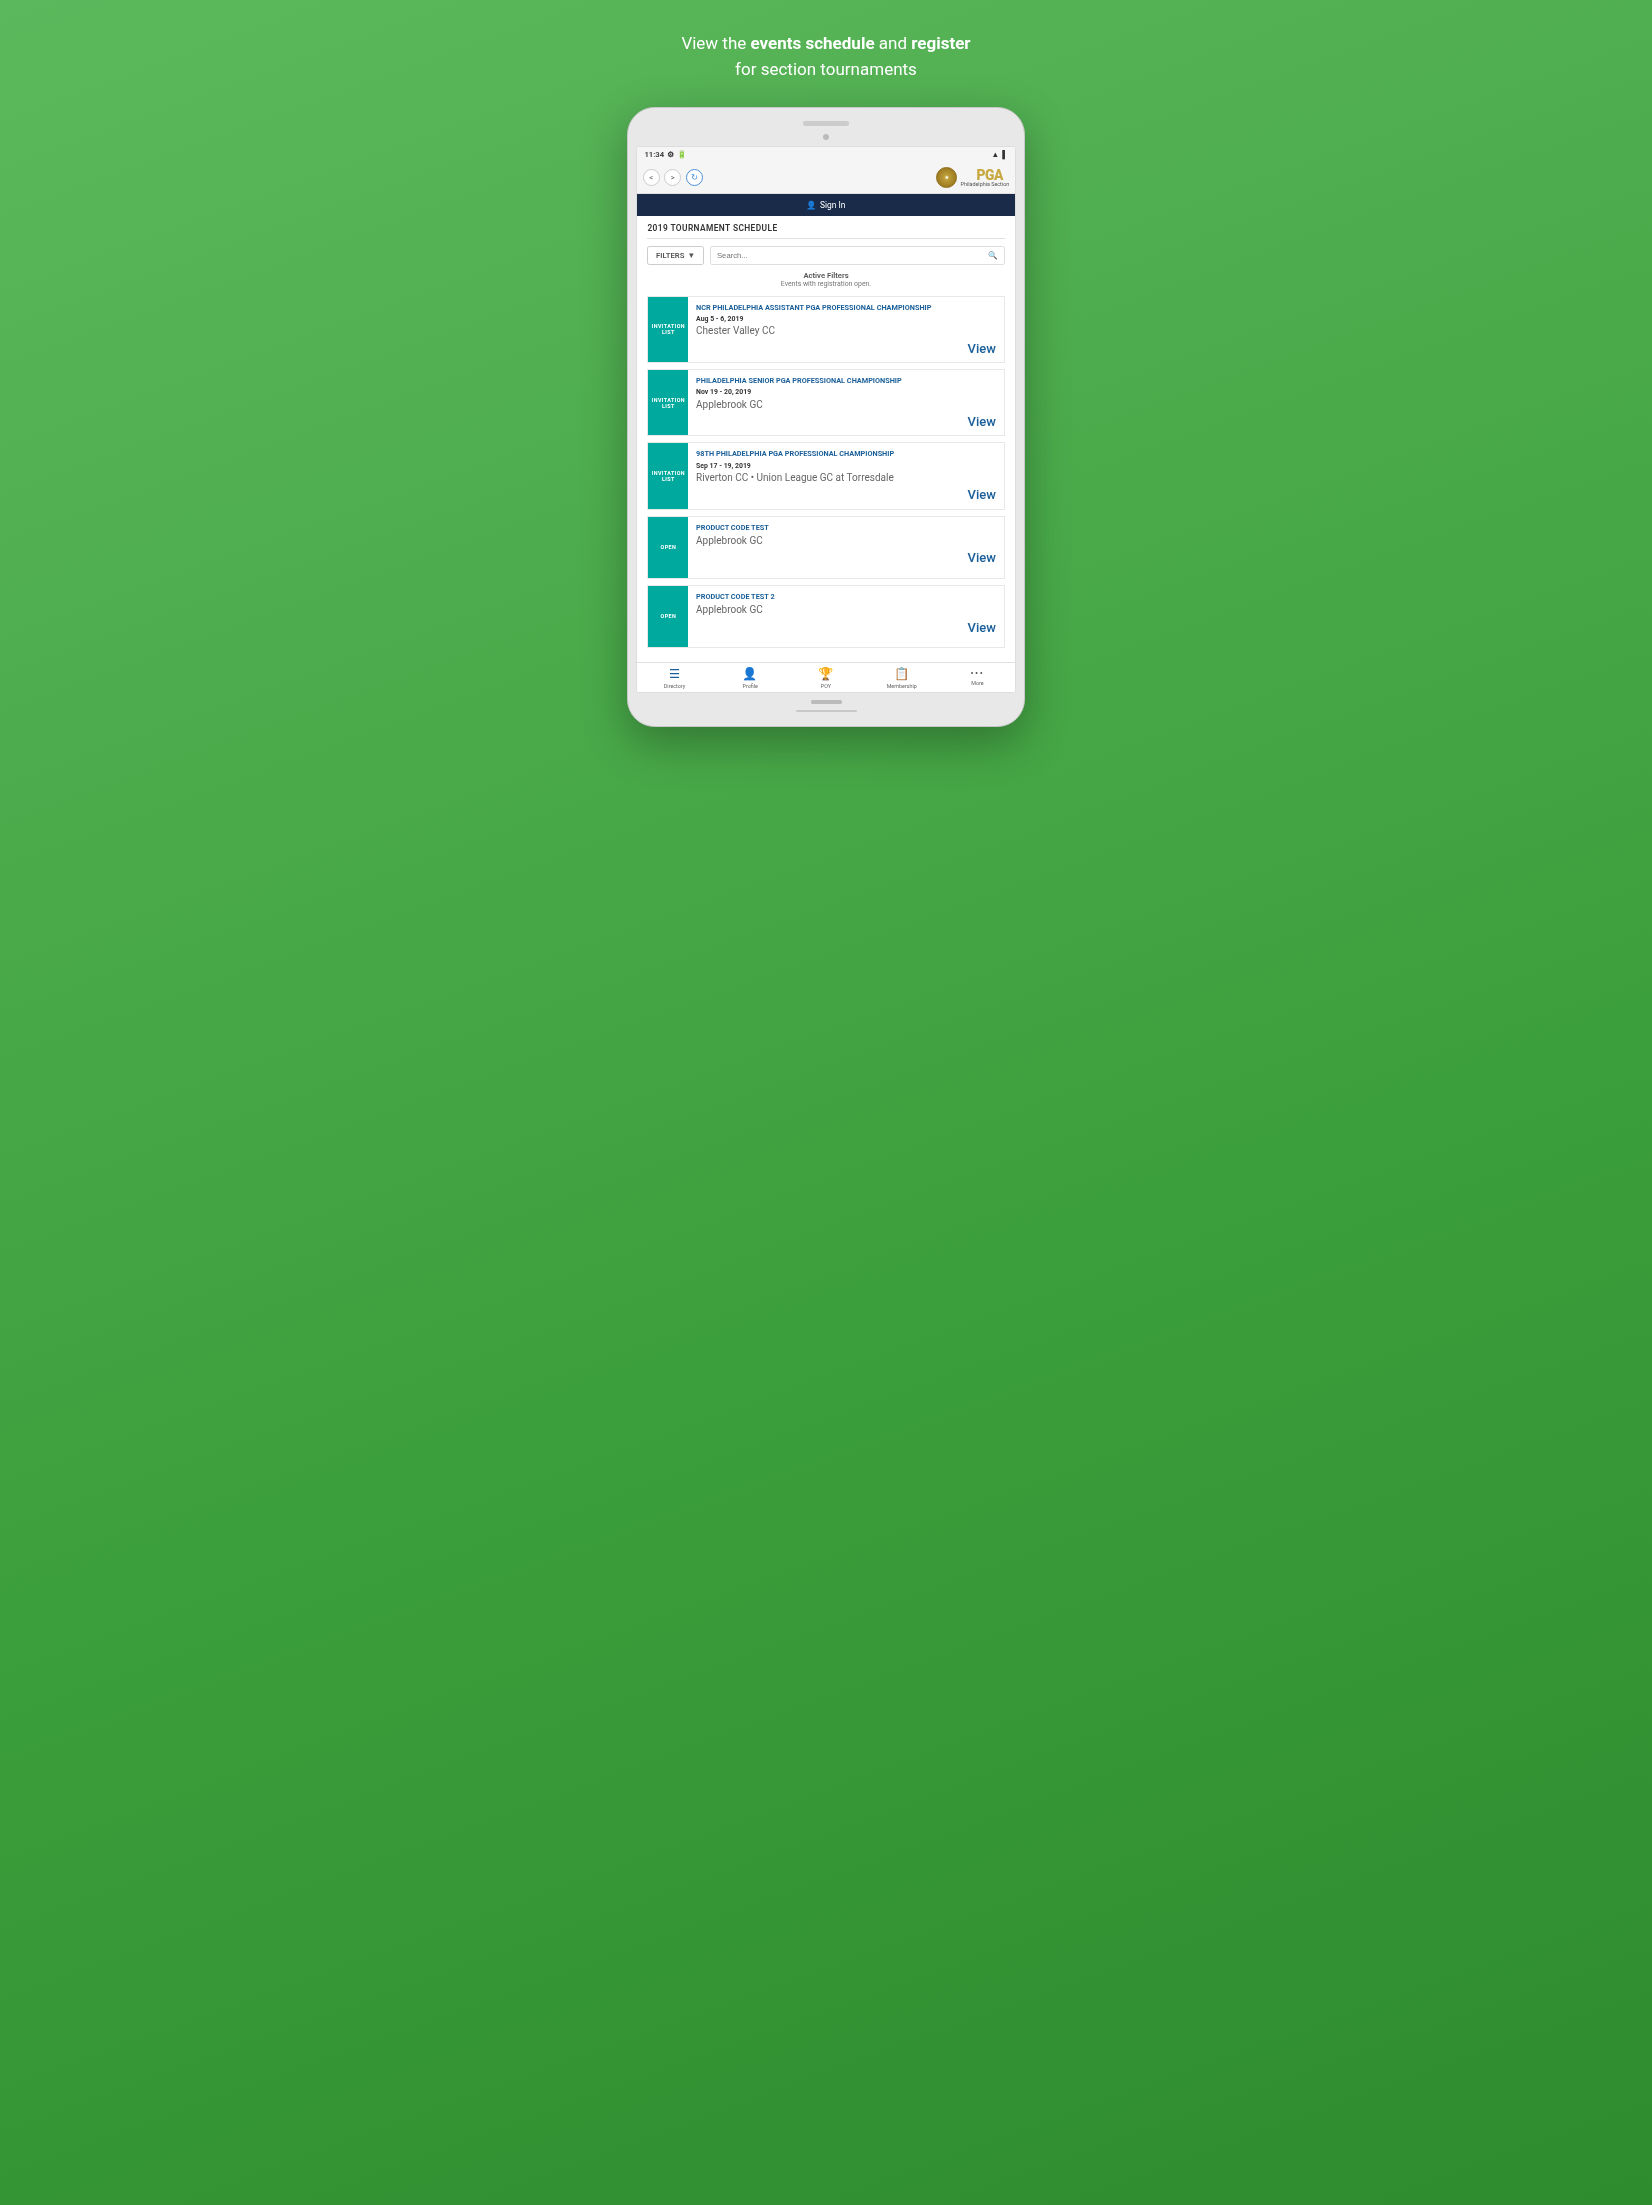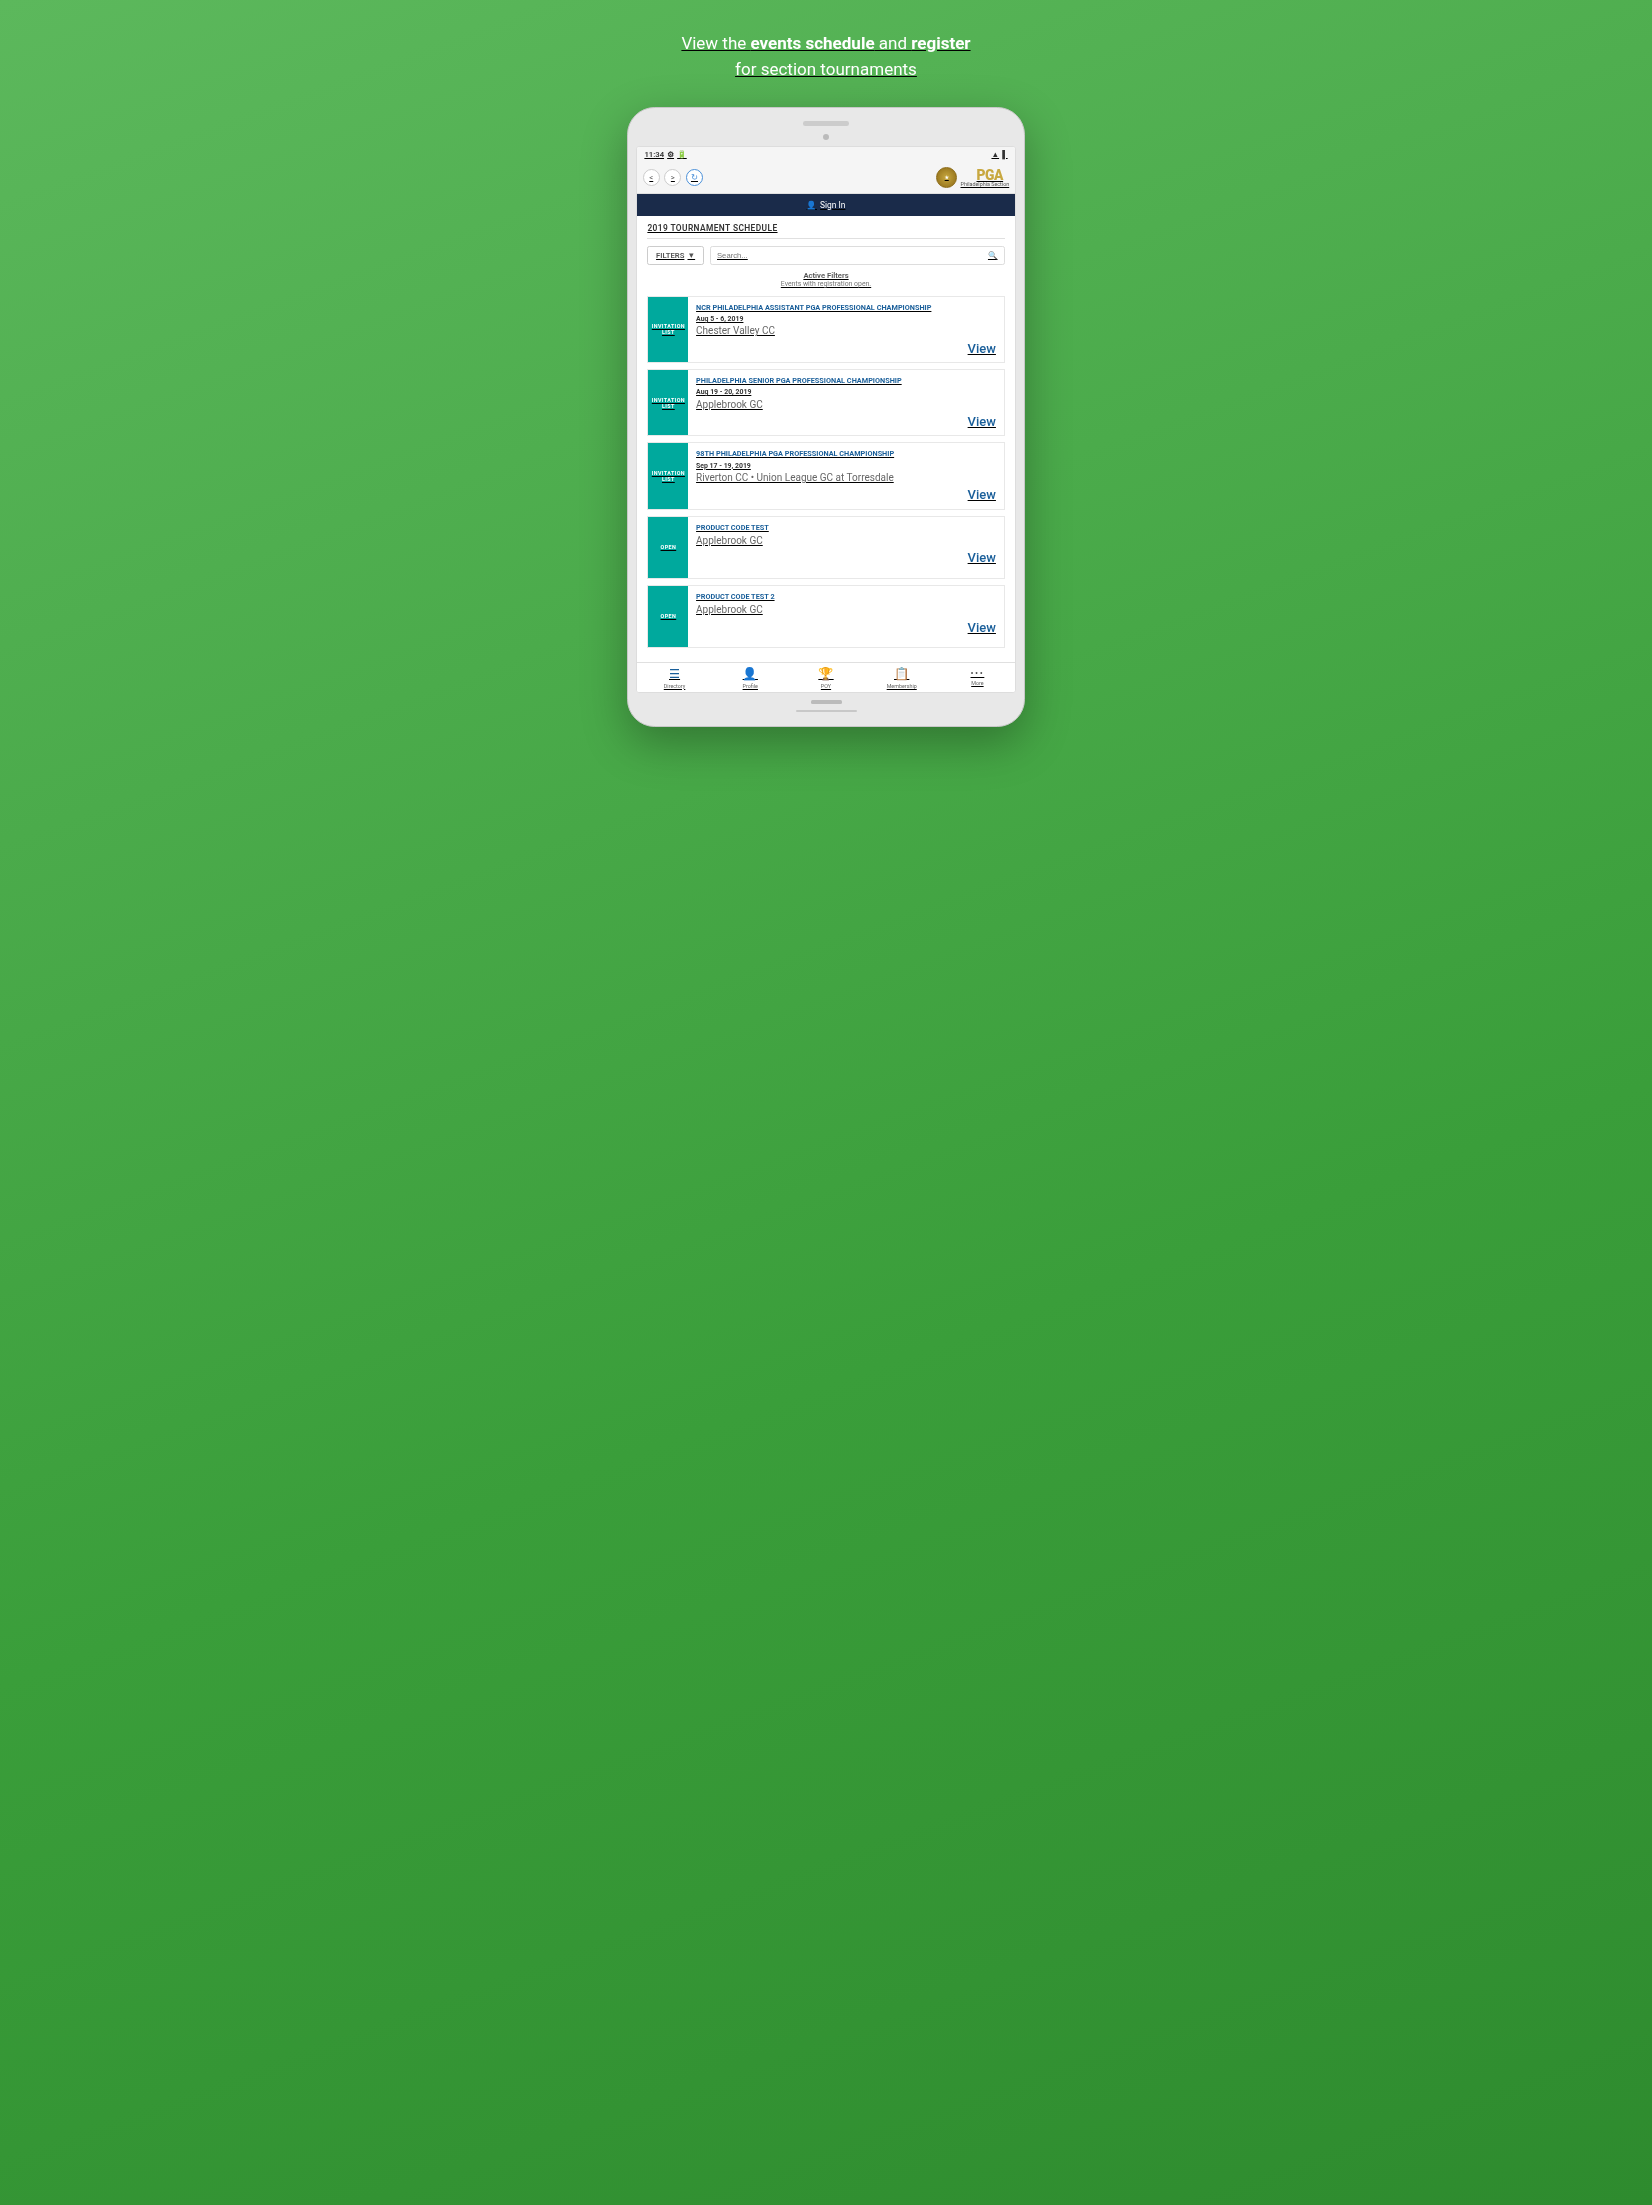--- a/index.html
+++ b/index.html
@@ -11,21 +11,20 @@
       align-items: flex-start;
       font-family: -apple-system, BlinkMacSystemFont, 'Segoe UI', Roboto, sans-serif;
       padding: 31px 15.3px 46px;
     }
     .page-wrapper {
       width: 100%;
       max-width: 413px;
       display: flex;
       flex-direction: column;
       align-items: center;
-      text-decoration: underline;
     }
     .headline {
       text-align: center;
       color: white;
       font-size: 17px;
       margin-bottom: 24.5px;
       line-height: 1.5;
     }
     .headline .bold { font-weight: 700; }
     .tablet-frame {
@@ -369,21 +368,21 @@
               <div class="event-location">Chester Valley CC</div>
               <div class="event-view">View</div>
             </div>
           </div>
 
           <div class="event-card">
             <div class="event-badge" style="white-space:pre-line;font-size:5.4px;">INVITATION
 LIST</div>
             <div class="event-info">
               <div class="event-name">PHILADELPHIA SENIOR PGA PROFESSIONAL CHAMPIONSHIP</div>
-              <div class="event-date">Aug 19 - 20, 2019</div>
+              <div class="event-date">Nov 19 - 20, 2019</div>
               <div class="event-location">Applebrook GC</div>
               <div class="event-view">View</div>
             </div>
           </div>
 
           <div class="event-card">
             <div class="event-badge" style="white-space:pre-line;font-size:5.4px;">INVITATION
 LIST</div>
             <div class="event-info">
               <div class="event-name">98TH PHILADELPHIA PGA PROFESSIONAL CHAMPIONSHIP</div>

